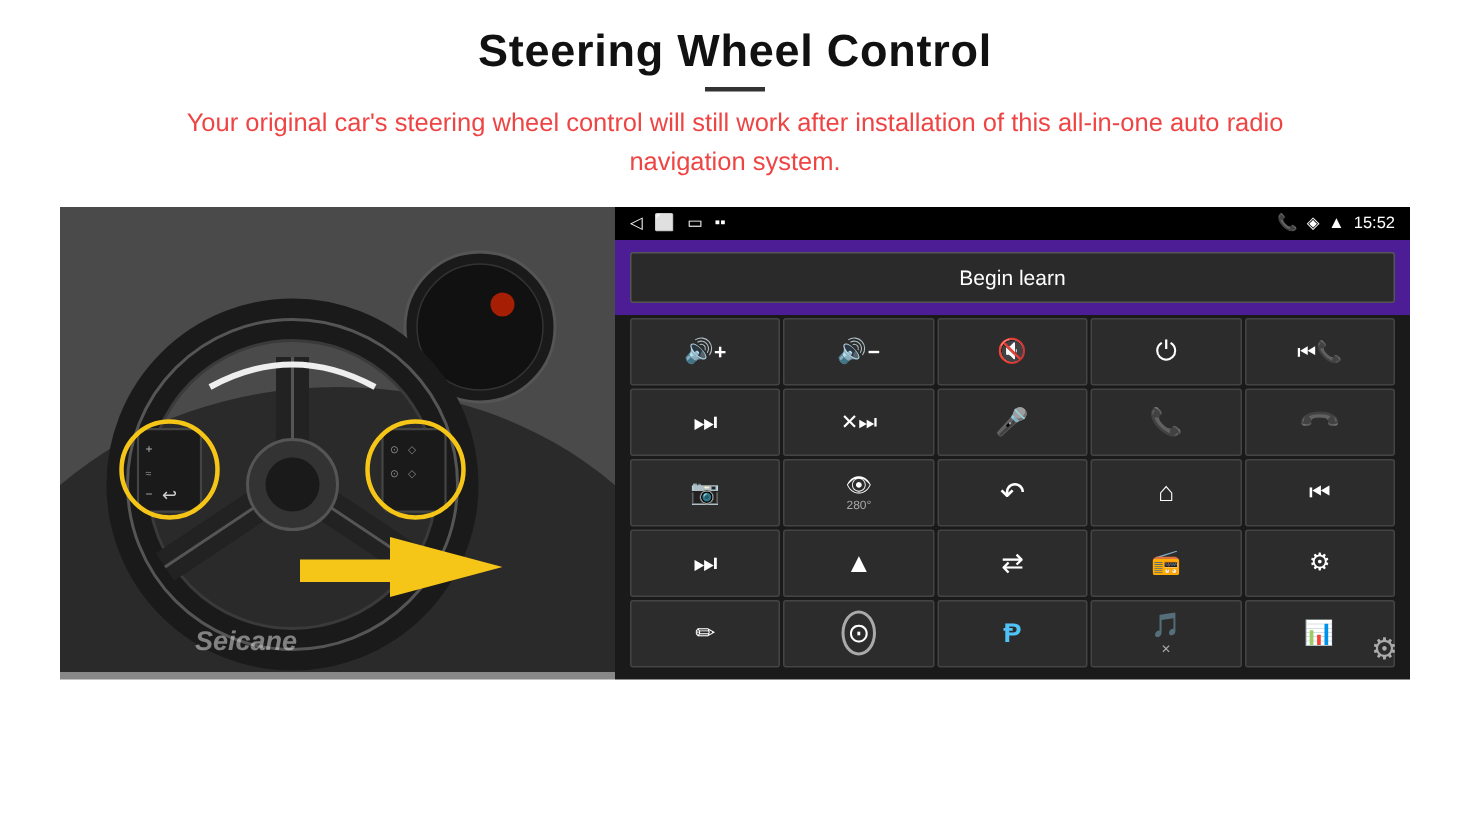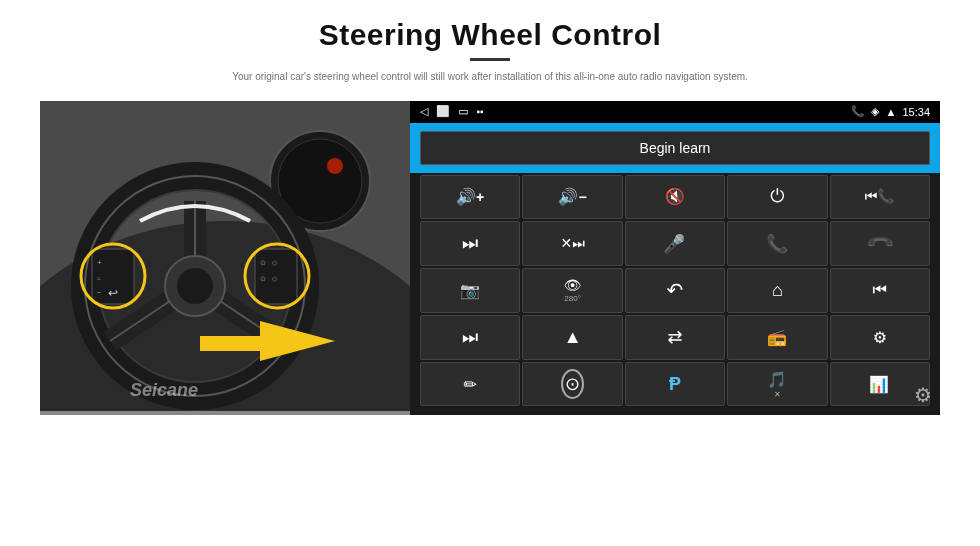--- a/index.html
+++ b/index.html
@@ -33,22 +33,22 @@
     }
 
     .title-divider {
       width: 40px;
       height: 3px;
       background: #333;
       margin: 6px auto 8px;
     }
 
     .subtitle {
-      font-size: 10px;
-      color: #737373;
+      font-size: 17px;
+      color: #ef4444;
       text-align: center;
       max-width: 800px;
       line-height: 1.55;
     }
 
     .content-area {
       display: flex;
       width: 100%;
       margin-top: 10px;
       gap: 0;
@@ -97,21 +97,21 @@
     }
 
     .status-icon {
       color: #fff;
       font-size: 11px;
     }
 
     
     .begin-learn-row {
       padding: 8px 10px;
-      background: #0ea5e9;
+      background: #4c1d95;
     }
 
     .begin-learn-btn {
       width: 100%;
       background: #2a2a2a;
       border: 1px solid #555;
       color: #fff;
       font-size: 14px;
       padding: 8px;
       text-align: center;
@@ -228,21 +228,21 @@
         <div class="status-left">
           <span class="status-icon">◁</span>
           <span class="status-icon">⬜</span>
           <span class="status-icon">▭</span>
           <span class="status-icon" style="font-size:10px;">▪▪</span>
         </div>
         <div class="status-right">
           <span class="status-icon">📞</span>
           <span class="status-icon">◈</span>
           <span class="status-icon">▲</span>
-          <span class="status-icon">15:34</span>
+          <span class="status-icon">15:52</span>
         </div>
       </div>
 
       <div class="begin-learn-row">
         <div class="begin-learn-btn">Begin learn</div>
       </div>
 
       <div class="control-grid">
 
         <div class="ctrl-btn">

